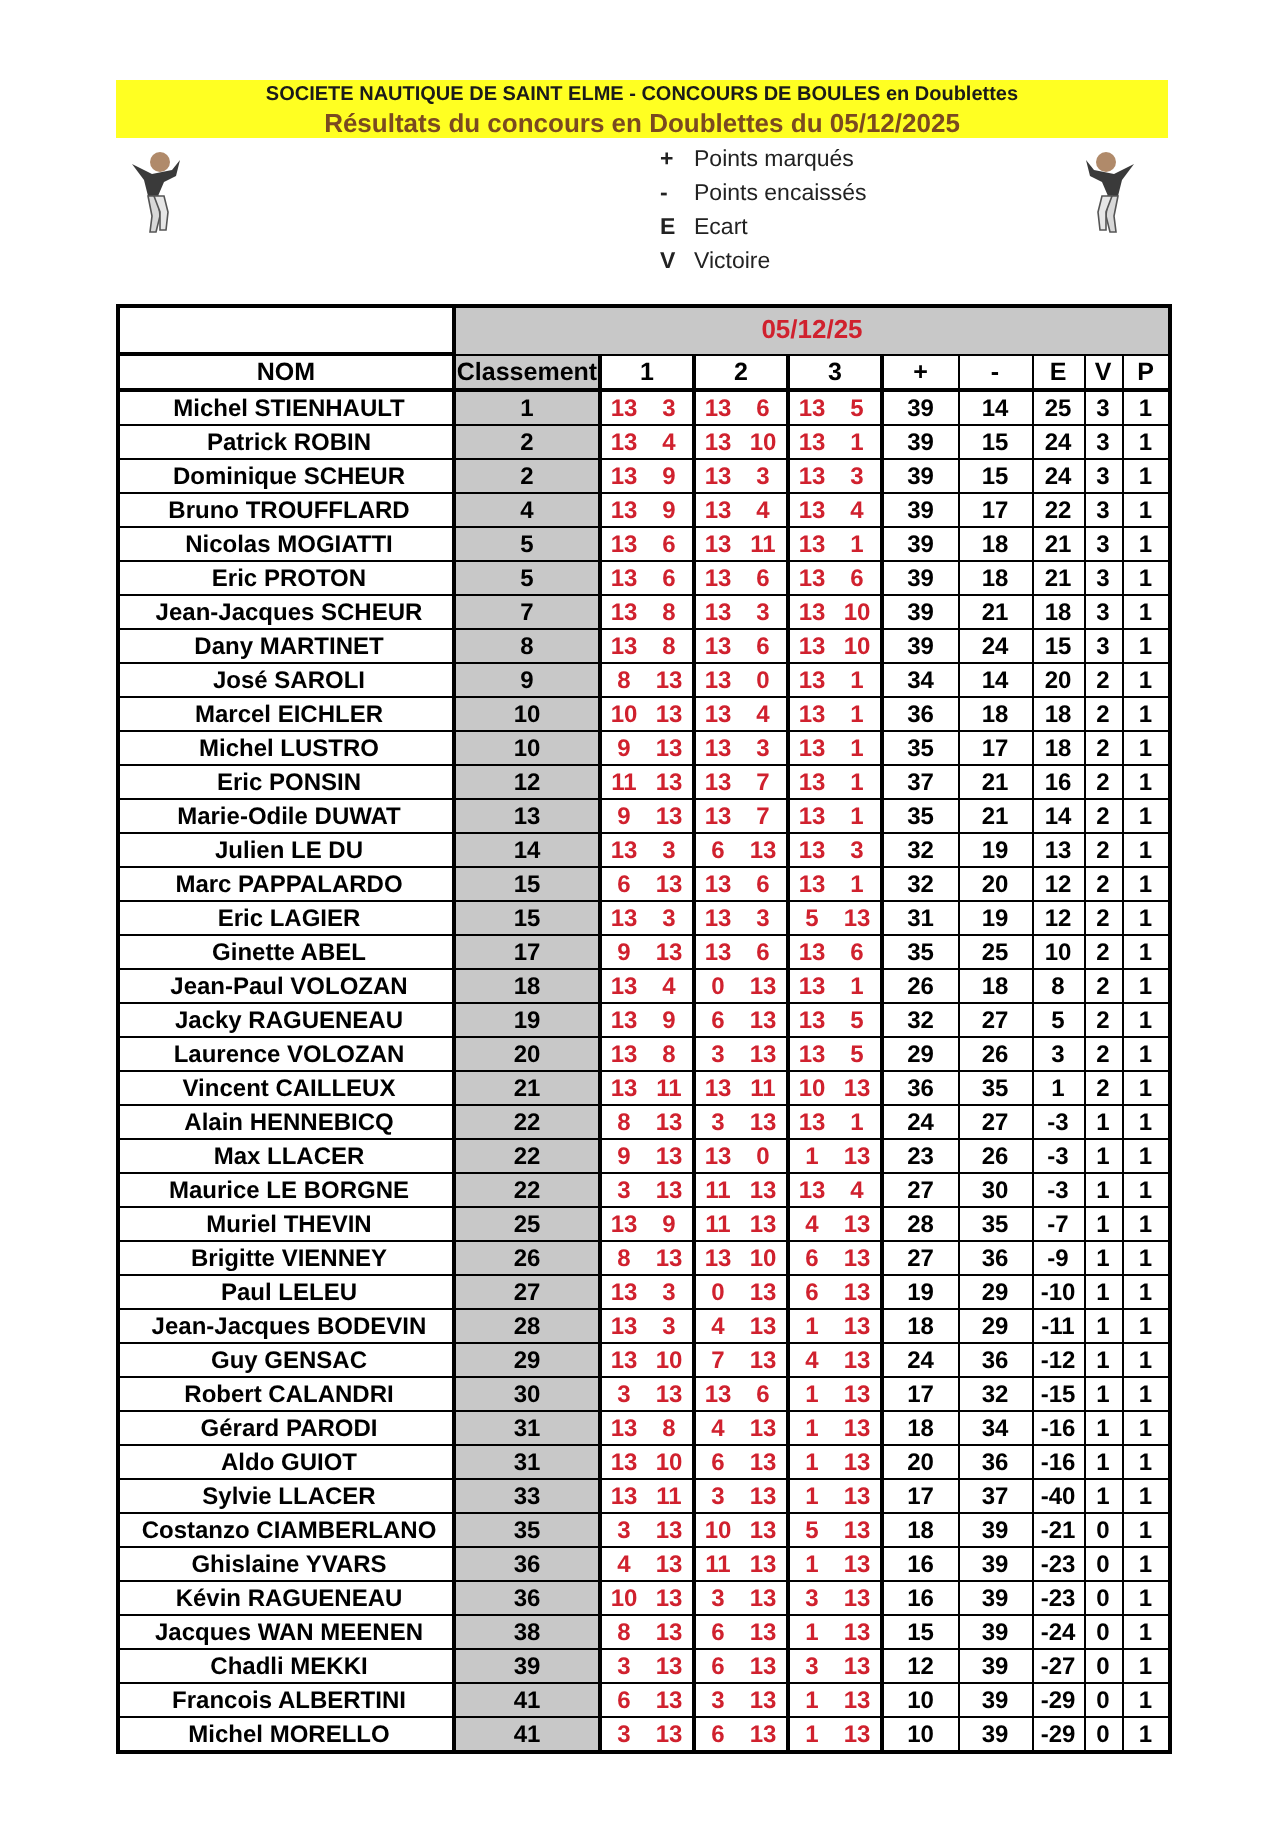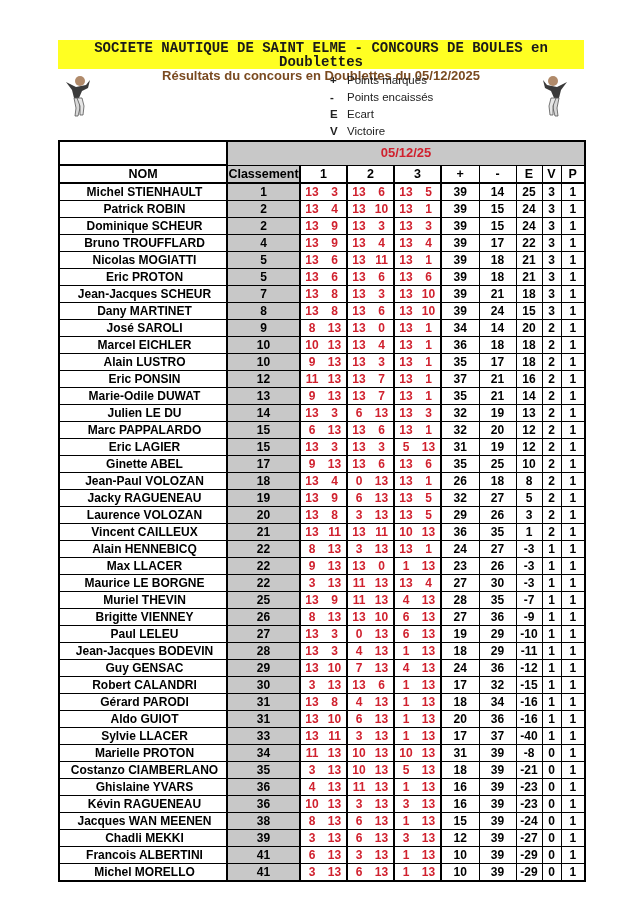--- a/index.html
+++ b/index.html
@@ -1,26 +1,26 @@
 <!DOCTYPE html>
 <html><head>
 <meta charset="utf-8">
 <style>
   html, body { margin:0; padding:0; background:#ffffff; }
   body { width:643px; height:923px; position:relative; overflow:hidden; font-family:"Liberation Sans", sans-serif; }
   .banner { position:absolute; left:58px; top:40px; width:526px; height:29px; background:#ffff22; text-align:center; }
-  .banner .t1 { font-size:14px; font-weight:bold; color:#1a1a1a; line-height:14px; padding-top:1px;font-family:Liberation Mono, monospace; }
+  .banner .t1 { font-size:10px; font-weight:bold; color:#1a1a1a; line-height:14px; padding-top:1px; }
   .banner .t2 { font-size:13px; font-weight:bold; color:#7a4a20; line-height:14px; }
   .player-icon { position:absolute; width:30px; height:44px; }
   .player-icon.left { left:62px; top:74px; }
   .player-icon.right { left:541px; top:74px; }
   .legend { position:absolute; left:330px; top:72px; font-size:11.5px; color:#222; }
   .legend .row { height:17px; line-height:17px; display:flex; }
   .legend .sym { width:17px; font-weight:bold; text-align:left; }
-  table.results { position:absolute; left:58px; top:140px; border-collapse:collapse; table-layout:fixed; font-family:"Liberation Sans", sans-serif; }
+  table.results { position:absolute; left:58px; top:152px; border-collapse:collapse; table-layout:fixed; font-family:"Liberation Sans", sans-serif; }
   table.results td { padding:0; height:16px; font-size:12px; font-weight:bold; text-align:center; border:1px solid #000; overflow:hidden; white-space:nowrap; line-height:16px; }
   table.results tr.hdr-date td { height:22px; }
   td.blank-top { border:2px solid #000 !important; border-bottom:2px solid #000 !important; background:#fff; }
   td.date-cell { background:#c8c8c8; color:#d0212e; font-size:13px !important; border-top:2px solid #000 !important; border-right:2px solid #000 !important; }
   td.hdr { font-size:12.5px !important; background:#fff; border-bottom:2px solid #000 !important; }
   td.hdr.grey { background:#c8c8c8; }
   td.name { text-align:right; padding-left:3px !important; border-left:2px solid #000 !important; }
   td.rank { background:#c8c8c8; border-left:2px solid #000 !important; border-right:2px solid #000 !important; }
   td.score { color:#d0212e; }
   td.score.a { border-right:none !important; }
@@ -247,21 +247,21 @@
         <td class="score b">4</td>
         <td class="score a">13</td>
         <td class="score b">1</td>
         <td>36</td>
         <td>18</td>
         <td>18</td>
         <td>2</td>
         <td class="last">1</td>
       </tr>
       <tr>
-        <td class="name">Alain LUSTRO</td>
+        <td class="name">Michel LUSTRO</td>
         <td class="rank">10</td>
         <td class="score a">9</td>
         <td class="score b">13</td>
         <td class="score a">13</td>
         <td class="score b">3</td>
         <td class="score a">13</td>
         <td class="score b">1</td>
         <td>35</td>
         <td>17</td>
         <td>18</td>
@@ -592,35 +592,20 @@
         <td class="score b">13</td>
         <td class="score a">1</td>
         <td class="score b">13</td>
         <td>17</td>
         <td>37</td>
         <td>-40</td>
         <td>1</td>
         <td class="last">1</td>
       </tr>
       <tr>
-        <td class="name">Marielle PROTON</td>
-        <td class="rank">34</td>
-        <td class="score a">11</td>
-        <td class="score b">13</td>
-        <td class="score a">10</td>
-        <td class="score b">13</td>
-        <td class="score a">10</td>
-        <td class="score b">13</td>
-        <td>31</td>
-        <td>39</td>
-        <td>-8</td>
-        <td>0</td>
-        <td class="last">1</td>
-      </tr>
-      <tr>
         <td class="name">Costanzo CIAMBERLANO</td>
         <td class="rank">35</td>
         <td class="score a">3</td>
         <td class="score b">13</td>
         <td class="score a">10</td>
         <td class="score b">13</td>
         <td class="score a">5</td>
         <td class="score b">13</td>
         <td>18</td>
         <td>39</td>

